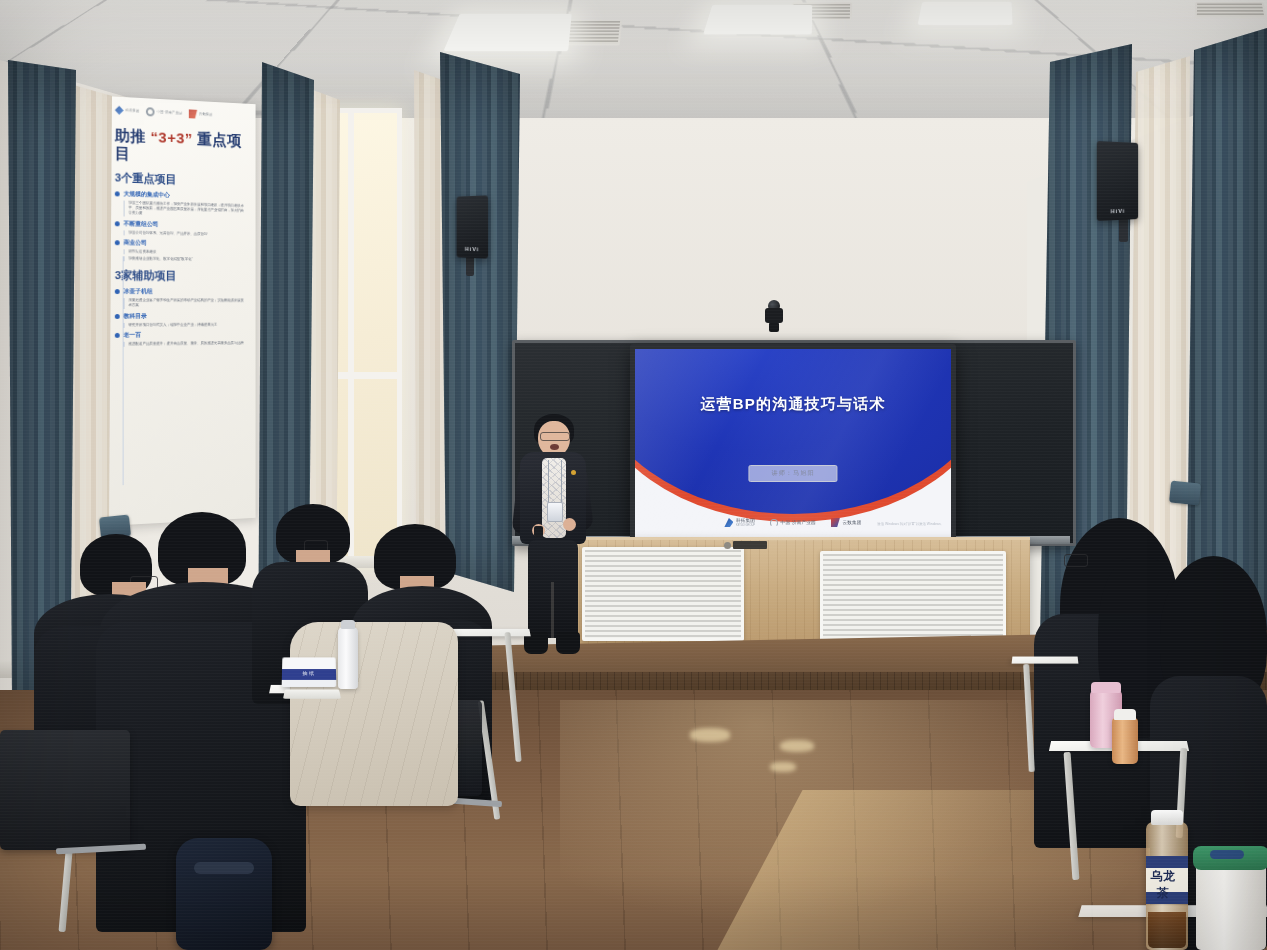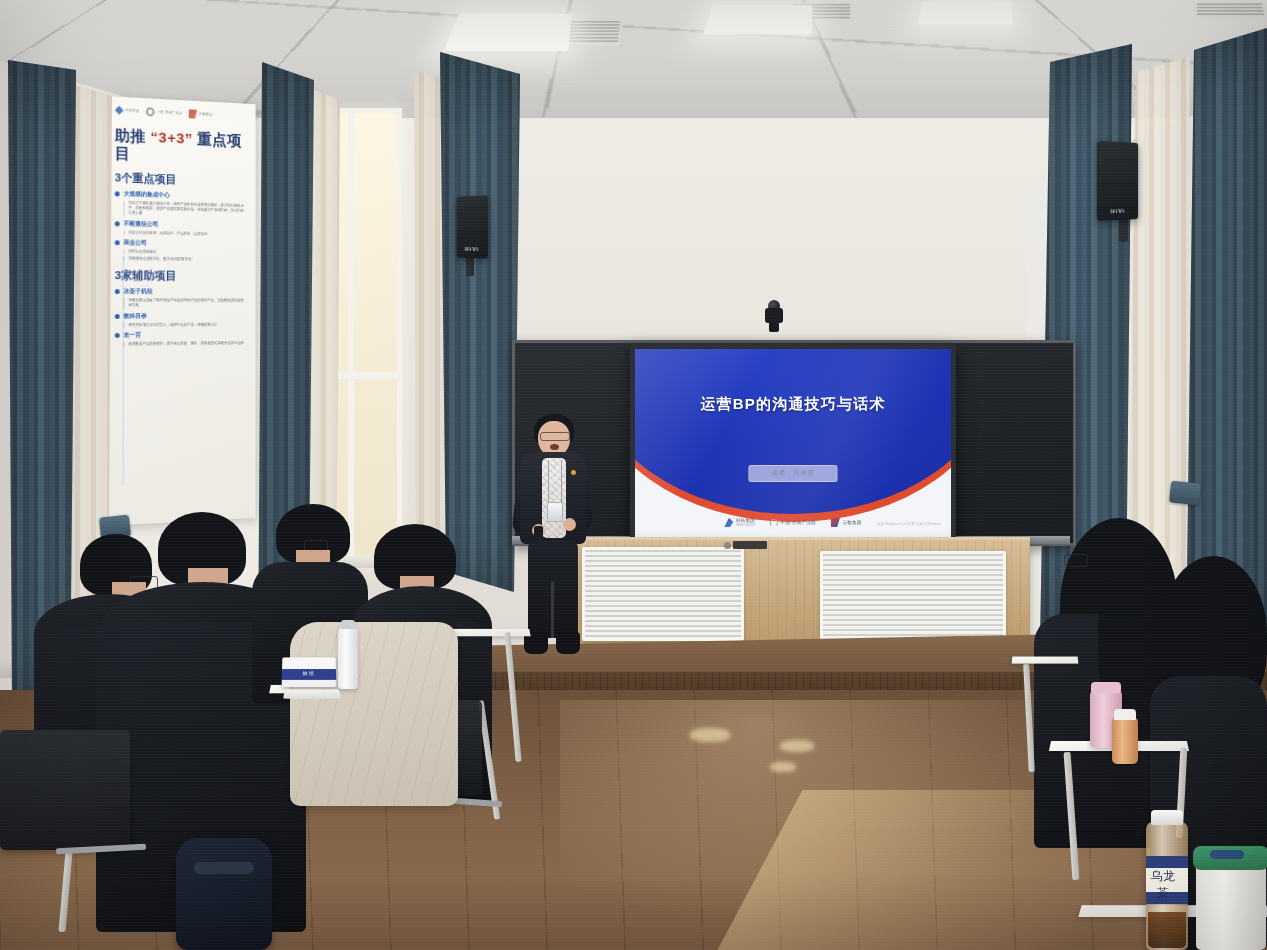--- a/index.html
+++ b/index.html
@@ -329,21 +329,21 @@
     background:#f0efec;border-radius:4px 4px 1px 1px;}
 
   .oolong{position:absolute;left:1146px;top:822px;width:42px;height:128px;
     background:linear-gradient(90deg,rgba(180,150,110,.85),rgba(235,220,195,.9) 38%,rgba(170,140,100,.85));
     border-radius:7px 7px 5px 5px;box-shadow:0 3px 8px rgba(0,0,0,.3);}
   .oolong .capo{position:absolute;left:5px;top:-12px;width:32px;height:15px;
     background:linear-gradient(180deg,#fafafa,#d8d8d6);border-radius:4px 4px 2px 2px;}
   .oolong .lbl{position:absolute;left:0;right:0;top:34px;height:48px;
     background:linear-gradient(180deg,#2d3f7a 0 26%,#f3f0e6 26% 74%,#2d3f7a 74%);}
   .oolong .lbl-t{position:absolute;left:0;right:8px;top:46px;text-align:center;
-    font-size:12px;font-weight:400;color:#1d2b55;letter-spacing:.5px;}
+    font-size:12px;font-weight:700;color:#1d2b55;letter-spacing:.5px;}
   .oolong .liq{position:absolute;left:2px;right:2px;bottom:2px;height:36px;
     background:linear-gradient(180deg,#6b3a14,#3d2009);border-radius:0 0 5px 5px;opacity:.85;}
   .cupg{position:absolute;left:1196px;top:858px;width:70px;height:92px;
     background:linear-gradient(90deg,#e6e4df,#fbfaf7 40%,#dcd9d3);border-radius:5px;}
   .cupg .lid{position:absolute;left:-3px;top:-12px;width:76px;height:24px;
     background:linear-gradient(180deg,#3f9a6b,#2e7a52);border-radius:8px;}
   .cupg .lid-hi{position:absolute;left:14px;top:-8px;width:34px;height:9px;
     background:#2a3f8a;border-radius:6px;opacity:.8;}
 
   .backpack{position:absolute;left:176px;top:838px;width:96px;height:112px;

